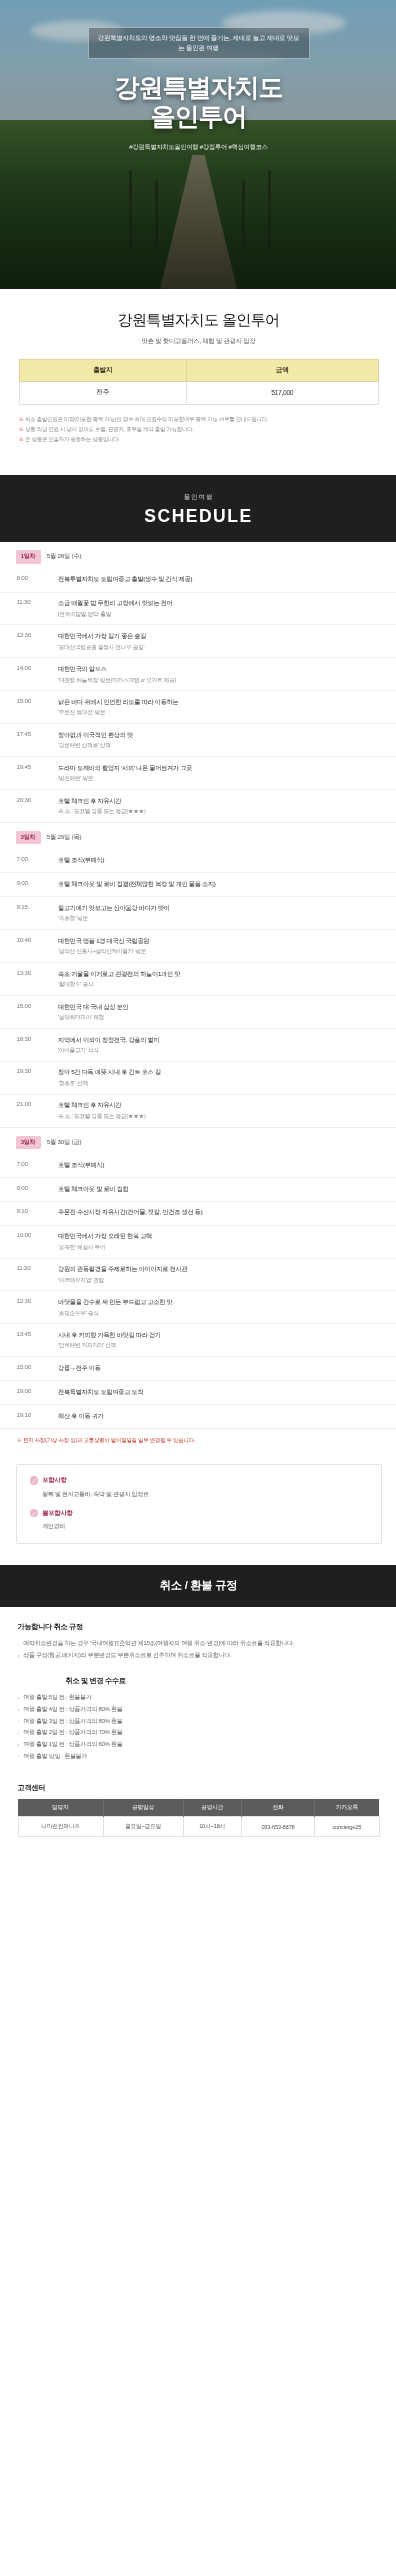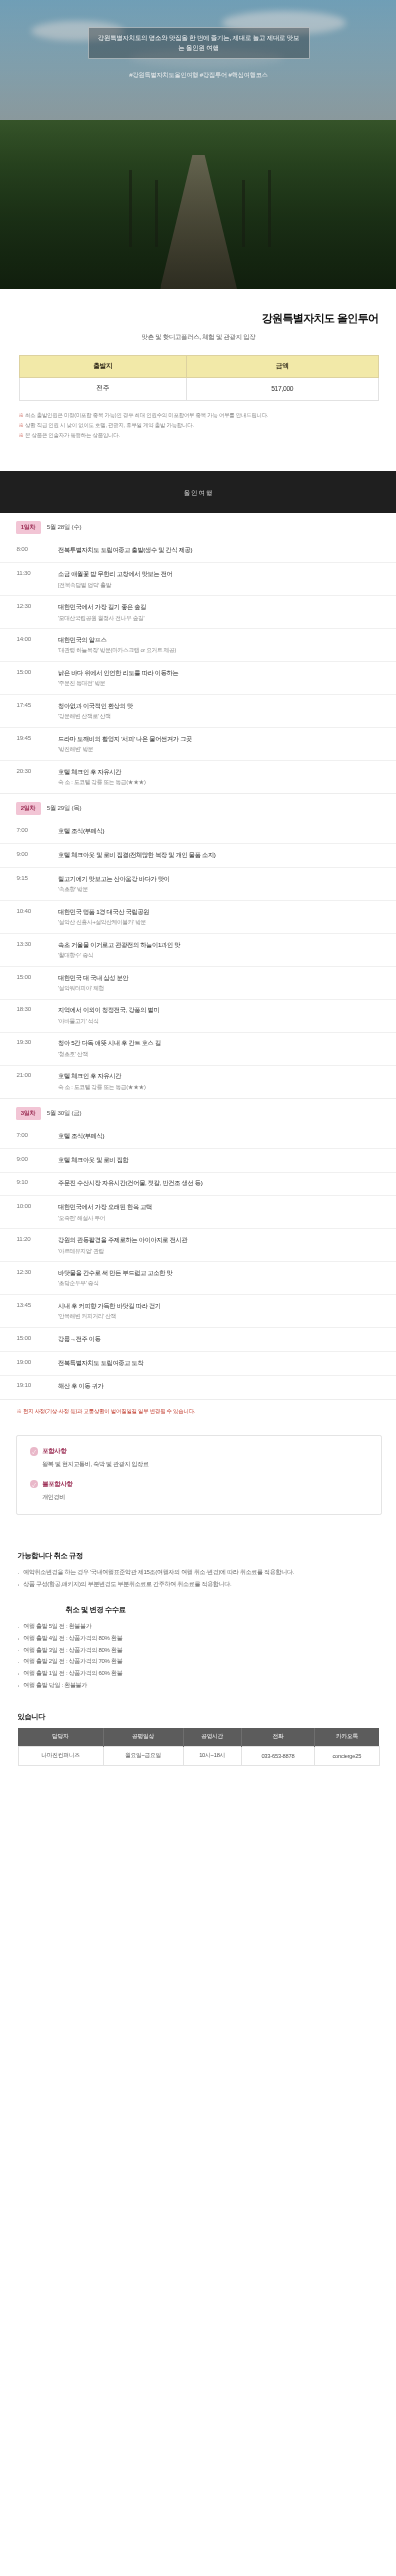--- a/index.html
+++ b/index.html
@@ -72,21 +72,21 @@
     margin-top: 11.3px;
     font-size: 6.2px;
     letter-spacing: -0.2px;
     color: #f0f0f0;
   }
   .product {
     padding: 21.6px 18.5px 17.5px;
     text-align: center;
   }
   .product-title {
-    font-size: 11px; font-weight: bold; letter-spacing: -0.6px; color:#111;text-align:right;
+    font-size: 15px; font-weight: normal; letter-spacing: -0.6px; color:#111;
   }
   .product-sub {
     margin-top: 7.2px; font-size: 6.4px; color:#555; letter-spacing:-0.3px;
   }
   .price-table {
     margin: 13.4px auto 0;
     width: 100%;
     border-collapse: collapse;
     font-size: 6.7px;
   }
@@ -228,20 +228,24 @@
     <div class="hero-road"></div>
     <div class="hero-post" style="left:129px;top:170px;height:77px;"></div>
     <div class="hero-post" style="left:155px;top:180px;height:67px;"></div>
     <div class="hero-post" style="left:242px;top:180px;height:67px;"></div>
     <div class="hero-post" style="left:268px;top:170px;height:77px;"></div>
     <div class="hero-overlay"></div>
 
     <div class="hero-content">
       <div class="hero-subline">강원특별자치도의 명소와 맛집을 한 번에 즐기는,
 제대로 놀고 제대로 맛보는 올인원 여행</div>
+      <div class="hero-title">
+        <div>강원특별자치도</div>
+        <div>올인투어</div>
+      </div>
       <div class="hero-tags">#강원특별자치도올인여행 #강집투어 #핵심여행코스</div>
     </div>
   </div>
 
   <div class="product">
     <div class="product-title">강원특별자치도 올인투어</div>
     <div class="product-sub">맛촌 및 핫디고플러스, 체험 및 관광지 입장</div>
 
     <table class="price-table">
       <thead>
@@ -260,20 +264,21 @@
 
     <div class="notes">
       <div><span class="hl">※</span> <span>최소 출발인원은 미정(미포함 중복 가능)인 경우 최대 인원수의 미포함여부 중복 가능 여부를 안내드립니다.</span></div>
       <div><span class="hl">※</span> <span>상황 직급 인원 시 낮이 없이도 호텔, 관광지, 휴무일 계약 출발 가능합니다.</span></div>
       <div><span class="hl">※</span> <span>본 상품은 인솔자가 동행하는 상품입니다.</span></div>
     </div>
   </div>
 
   <div class="sched-head">
     <div class="kr">올인여행</div>
+    <div class="en">SCHEDULE</div>
   </div>
 
   <div class="sched-body">
 
     <div class="day-block">
       <div class="day-head">
         <span class="day-badge">1일차</span>
         <span class="day-date">5월 28일 (수)</span>
       </div>
       <table class="sched-table">
@@ -425,40 +430,41 @@
     </div>
     <div class="info-group">
       <span class="info-check">✓</span>
       <div>
         <div class="info-title">불포함사항</div>
         <div class="info-lines">개인경비</div>
       </div>
     </div>
   </div>
 
+  <div class="cancel-head">취소 / 환불 규정</div>
   <div class="cancel-body">
     <div class="cancel-h">가능합니다 취소 규정</div>
     <ul class="cancel-ul">
       <li>예약취소변경을 하는 경우 '국내여행표준약관 제15조(여행자의 여행 취소·변경)에 따라 취소료를 적용합니다.</li>
       <li>상품 구성(항공,패키지)의 부분변경도 부분취소료로 간주하여 취소료를 적용합니다.</li>
     </ul>
 
     <div class="cancel-h small">취소 및 변경 수수료</div>
     <ul class="cancel-ul">
       <li>여행 출발 5일 전 : 환불불가</li>
       <li>여행 출발 4일 전 : 상품가격의 80% 환불</li>
       <li>여행 출발 3일 전 : 상품가격의 80% 환불</li>
       <li>여행 출발 2일 전 : 상품가격의 70% 환불</li>
       <li>여행 출발 1일 전 : 상품가격의 60% 환불</li>
       <li>여행 출발 당일 : 환불불가</li>
     </ul>
   </div>
 
   <div class="contact">
-    <div class="contact-h">있습니다</div>
+    <div class="contact-h">고객센터</div>
     <table class="contact-table">
       <thead>
         <tr>
           <th>담당자</th>
           <th>공평일상</th>
           <th>공영시간</th>
           <th>전화</th>
           <th>카카오톡</th>
         </tr>
       </thead>

